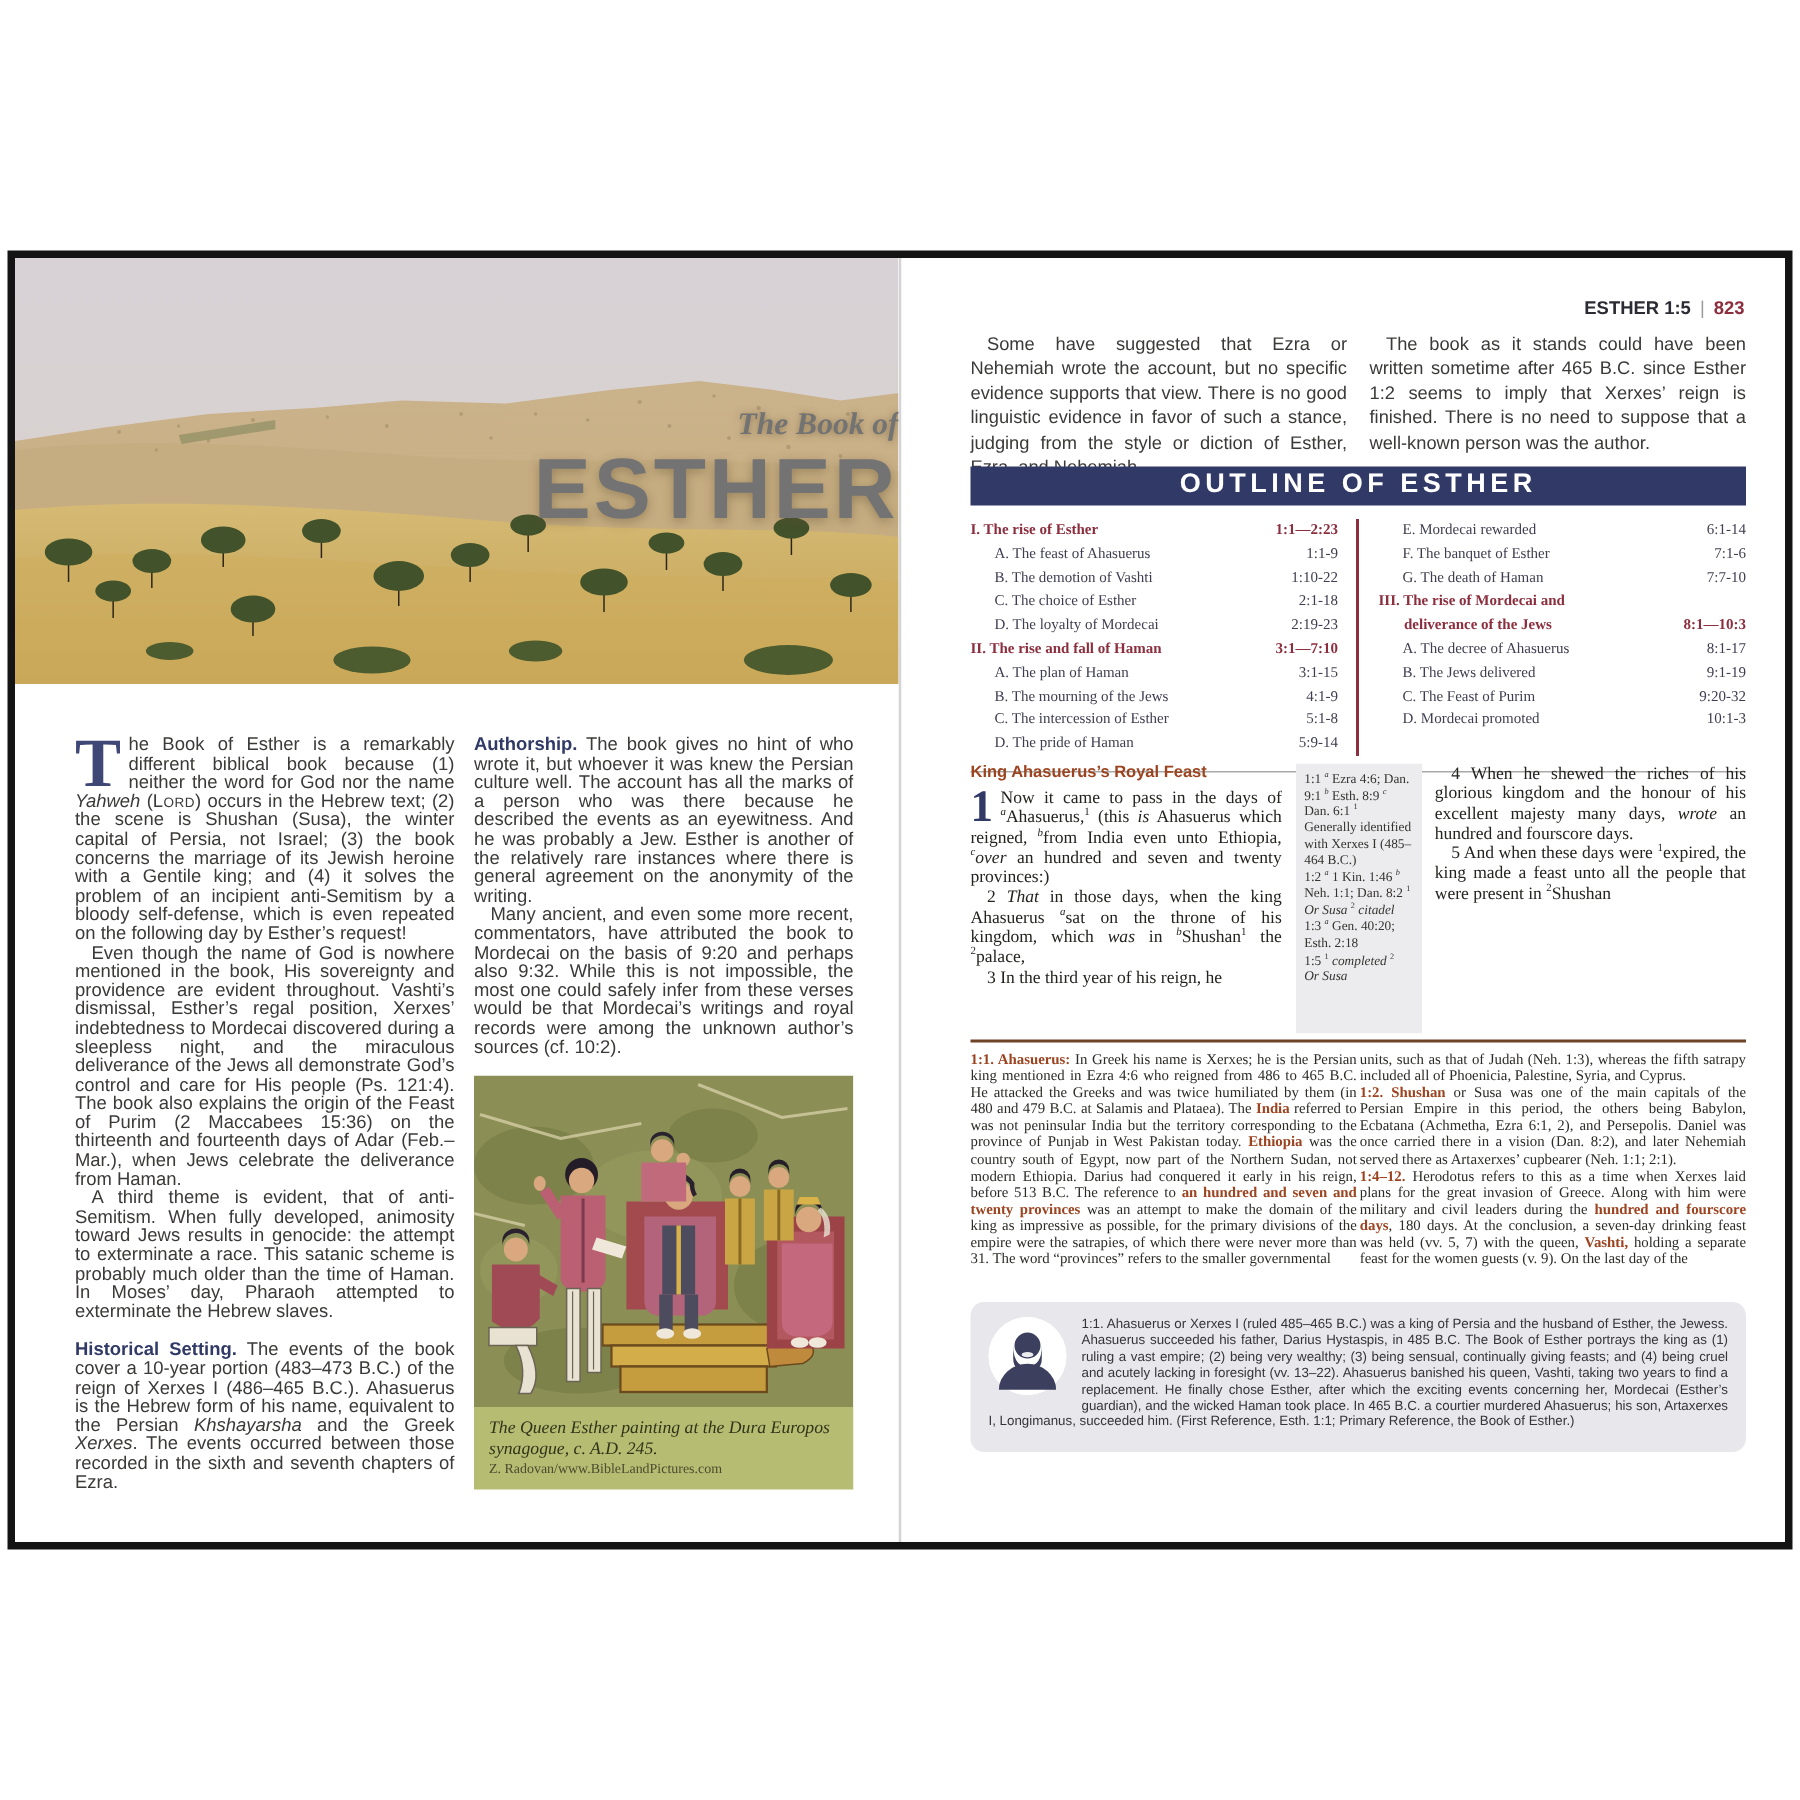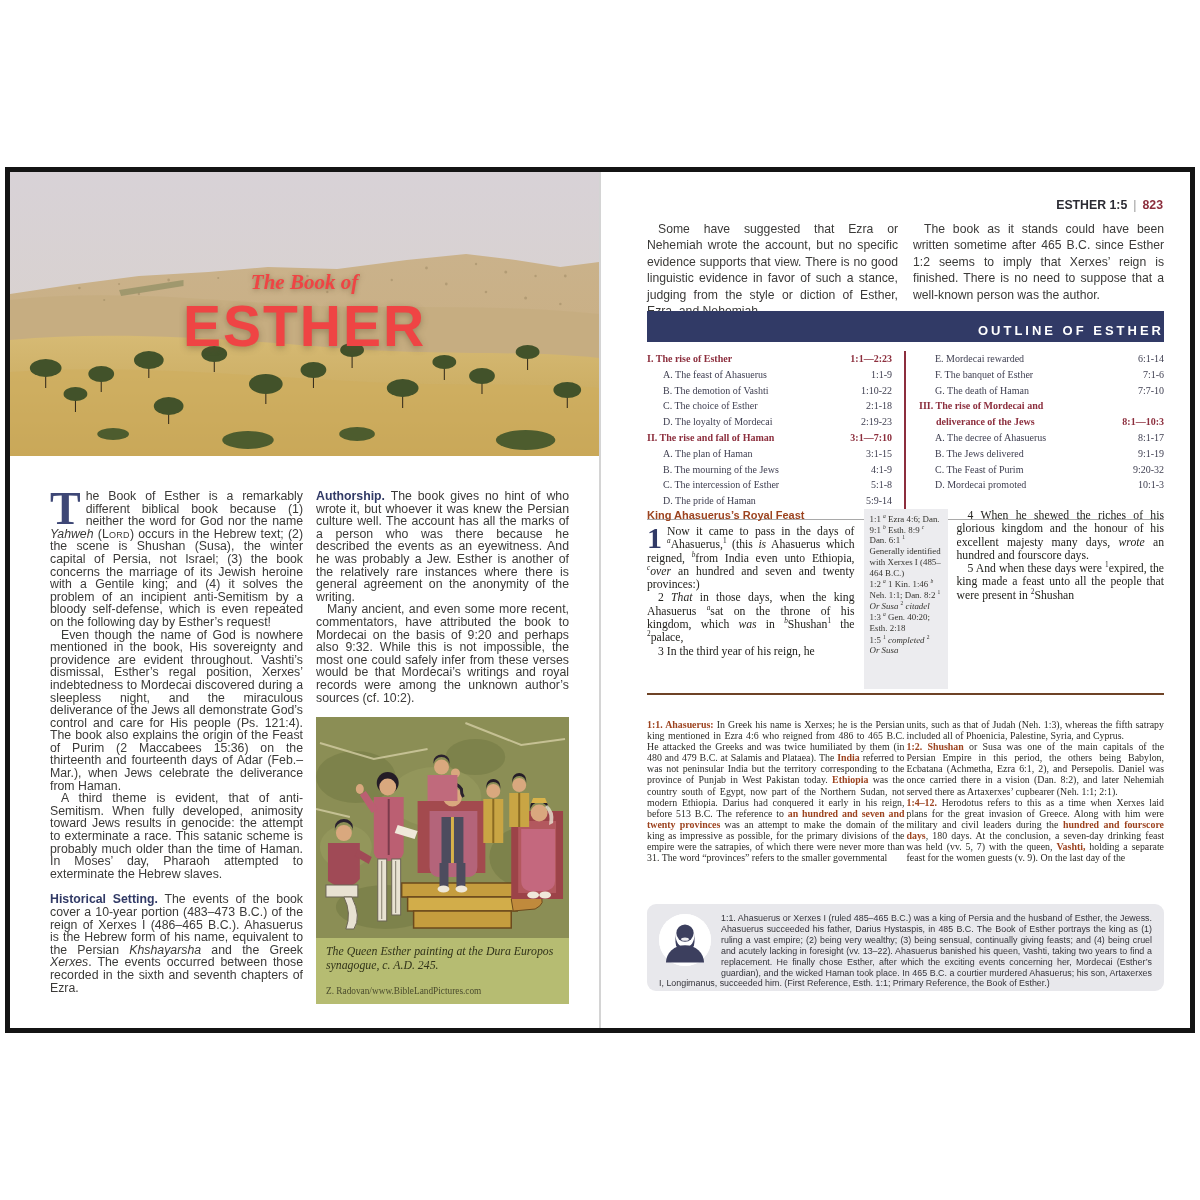--- a/index.html
+++ b/index.html
@@ -11,78 +11,78 @@
   html,body{margin:0;padding:0}
   body{width:1200px;height:1200px;background:#fff;font-family:"Liberation Sans",sans-serif;color:#333;overflow:hidden}
   .canvas{position:relative;width:1200px;height:1200px;background:#fff;overflow:hidden}
   .spread{position:absolute;left:5px;top:167px;width:1190px;height:866px;border:5px solid var(--frame);background:#fff;display:flex}
   .page{flex:1 1 0;position:relative;background:#fff;overflow:hidden}
   .gutter-line{flex:0 0 2px;background:#d4d4d4}
 
   
   .hero{position:absolute;top:0;left:0;right:0;height:284px;overflow:hidden}
   .hero svg{display:block;width:100%;height:100%}
-  .hero-text{position:absolute;top:98px;left:0;right:0;text-align:center;color:#ef4444}
+  .hero-text{position:absolute;top:98px;left:0;right:0;text-align:right;color:#737373}
   .kicker{font-family:"Liberation Serif",serif;font-style:italic;font-weight:bold;font-size:21px;text-shadow:0 1px 5px rgba(96,78,48,.55)}
   .hero-title{font-size:57px;font-weight:bold;letter-spacing:2px;line-height:1;margin-top:3px;text-shadow:0 2px 7px rgba(96,78,48,.45)}
 
   .lp-cols{position:absolute;top:318px;left:40px;right:30px;bottom:4px;display:flex;gap:13px;overflow:hidden}
   .col{flex:1 1 0;min-width:0}
   p.intro{font-size:12.3px;line-height:12.6px;text-align:justify;color:#3b3a38;margin:0}
   p.intro.indent{text-indent:11px}
   p.intro.gap{margin-top:13px}
   .bh{font-weight:bold;color:var(--navy)}
   .dropcap{float:left;font-family:"Liberation Serif",serif;font-weight:bold;font-size:46px;line-height:35px;color:#3e4776;padding:1px 5px 0 0}
   .sc{font-variant:small-caps;letter-spacing:.3px}
   .i{font-style:italic}
   .b{font-weight:normal}
   .sup{vertical-align:super;font-size:.62em;line-height:0}
   .supi{vertical-align:super;font-size:.62em;line-height:0;font-style:italic}
 
   figure.painting{margin:13px 0 0 0}
   figure.painting svg{display:block;width:100%;height:221px}
   figcaption{background:var(--caption_bg);padding:7px 10px 8px}
   .cap-line{font-family:"Liberation Serif",serif;font-style:italic;font-size:11.8px;line-height:13.6px;color:#32341a}
-  .cap-credit{font-family:"Liberation Serif",serif;font-size:9.3px;color:#4b4c2e;margin-top:14px}
+  .cap-credit{font-family:"Liberation Serif",serif;font-size:9.3px;color:#4b4c2e;margin-top:3px}
 
   
   .rp-head{position:absolute;top:26px;right:27px;font-size:12.3px;font-weight:bold;color:#2b2b33}
   .rh-sep{color:#9a9a9a;font-weight:normal;margin:0 6px}
   .rh-page{color:var(--maroon)}
   .rp-intro{position:absolute;top:49px;left:46px;right:26px;display:flex;gap:15px}
   .rp-intro p{flex:1;font-size:12.2px;line-height:16.4px;text-align:justify;color:#3b3a38;margin:0;text-indent:11px}
 
   .outline-box{position:absolute;top:139px;left:46px;right:26px}
-  .outline-bar{background:var(--navy);color:#fff;text-align:right;font-weight:bold;letter-spacing:3px;font-size:13px;padding:12px 0 4px}
+  .outline-bar{background:var(--navy);color:#fff;text-align:center;font-weight:bold;letter-spacing:3px;font-size:18px;padding:1px 0 4px}
   .outline-body{display:flex;padding:9px 0 10px;border-bottom:1px solid var(--rule_gray)}
   .ocol{flex:1;padding-right:12px;min-width:0}
   .ocol.rightcol{border-left:2px solid var(--maroon);padding-left:13px;padding-right:0}
   .orow{display:flex;font-family:"Liberation Serif",serif;font-size:10px;line-height:15.8px;color:#3e3e50}
   .orow .olabel{flex:1}
   .orow.sub .olabel{padding-left:16px}
   .orow.cont .olabel{padding-left:17px}
   .orow.head{color:var(--maroon);font-weight:bold}
   .orow .oref{text-align:center;white-space:nowrap}
 
   .scripture{position:absolute;top:337px;left:46px;right:26px;height:180px;display:flex;gap:9px;overflow:hidden}
   .scol{flex:1;min-width:0}
   .scol h3{margin:0 0 4px;font-size:11px;color:var(--rust);font-weight:bold}
   .verse{font-family:"Liberation Serif",serif;font-size:11.7px;line-height:13.3px;text-align:justify;color:#24231f;margin:0}
   .verse.indent{text-indent:11px}
   .chapnum{float:left;font-family:"Liberation Serif",serif;font-weight:bold;font-size:30px;line-height:25px;color:var(--navy);padding-right:5px}
   .refcol{flex:0 0 84px;background:var(--margin_bg);padding:5px 6px;align-self:stretch}
   .refcol p{font-family:"Liberation Serif",serif;font-size:8.9px;line-height:10.7px;color:#34332e;margin:0 0 1px}
 
   .rust-rule{position:absolute;top:521px;left:46px;right:26px;height:0;border:none;border-top:2px solid var(--rule_brown);margin:0}
-  .commentary{position:absolute;top:547px;left:46px;right:26px;height:207px;display:flex;gap:2px;overflow:hidden}
+  .commentary{position:absolute;top:529px;left:46px;right:26px;height:207px;display:flex;gap:2px;overflow:hidden}
   .ccol{flex:1;min-width:0}
   .ccol p{font-family:"Liberation Serif",serif;font-size:9.9px;line-height:11.1px;text-align:justify;color:#2c2b27;margin:0}
   .kw{color:var(--rust);font-weight:bold}
 
-  .notebox{position:absolute;top:732px;left:46px;right:26px;background:var(--note_bg);border-radius:9px;padding:9px 12px 2px}
+  .notebox{position:absolute;top:696px;left:46px;right:26px;background:var(--note_bg);border-radius:9px;padding:9px 12px 15px}
   .avatar{float:left;width:52px;height:52px;border-radius:50%;background:#fff;margin:1px 10px 2px 0}
   .avatar svg{display:block;width:52px;height:52px}
   .notebox p{font-size:8.9px;line-height:10.9px;text-align:justify;color:#35343a;margin:0}
 </style>
 </head>
 <body>
 
 <div class="canvas">
   <div class="spread">
 

